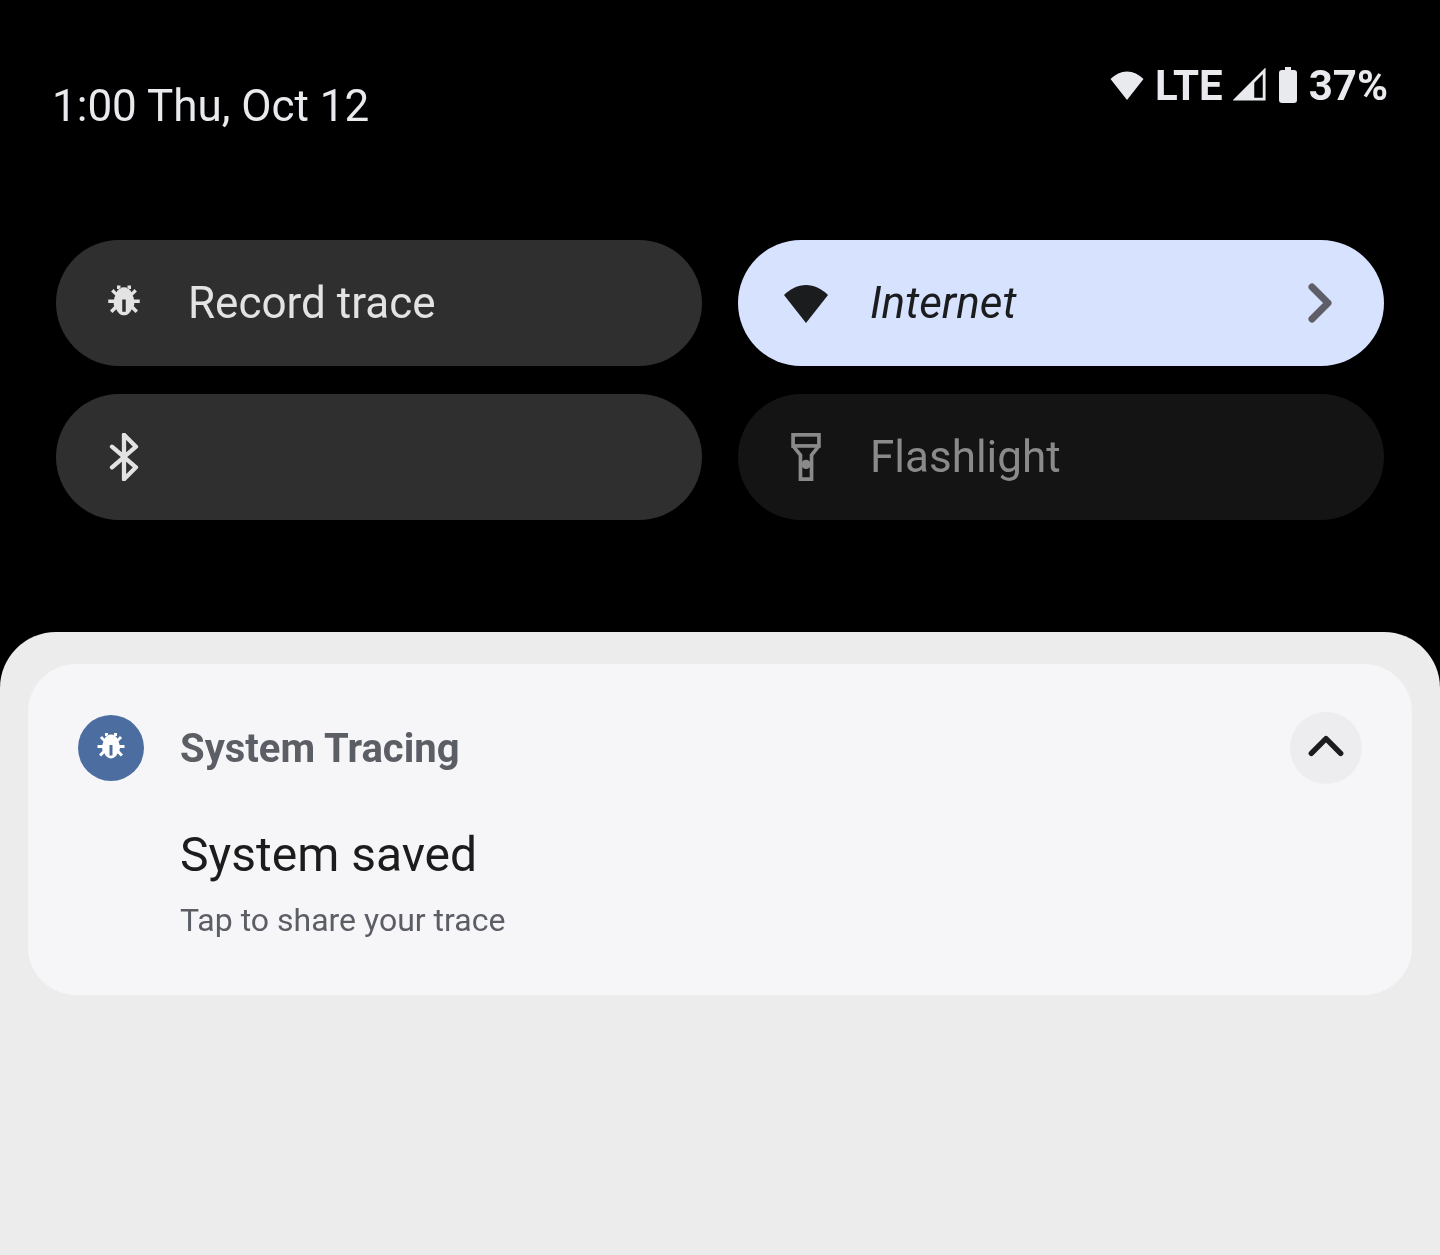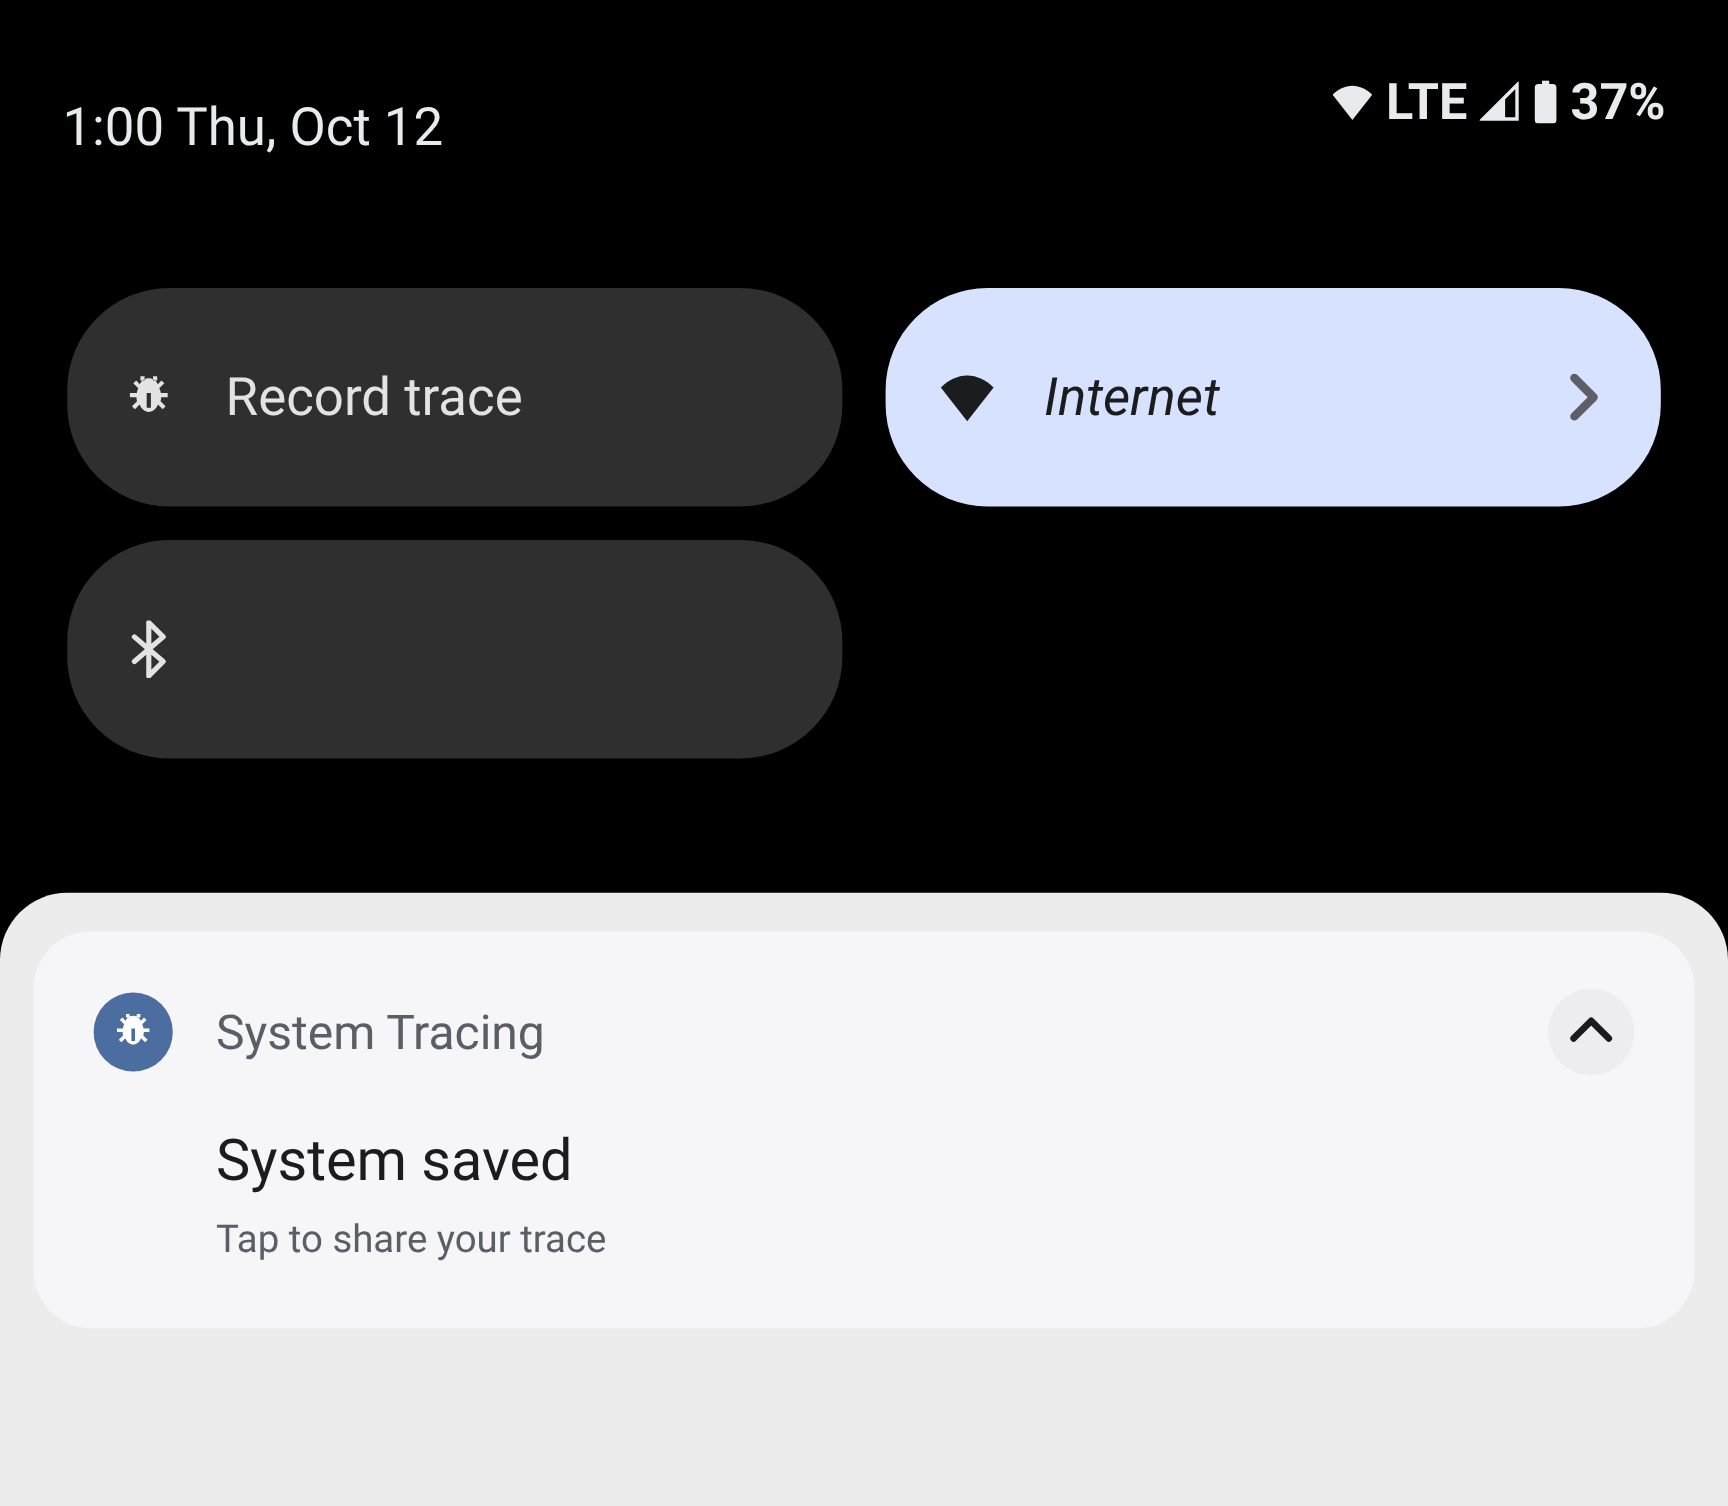--- a/index.html
+++ b/index.html
@@ -37,21 +37,21 @@
       display: flex;
       align-items: center;
     }
     .quick-settings {
       display: grid;
       grid-template-columns: 1fr 1fr;
       gap: 28px 36px;
       padding: 108px 56px 0 56px;
     }
     .qs-tile {
-      height: 182px;
+      height: 126px;
       border-radius: 85px;
       display: flex;
       align-items: center;
       padding: 12px 44px;
       gap: 40px;
       cursor: pointer;
     }
     .qs-tile.inactive {
       background: #2f2f2f;
       color: #e3e3e3;
@@ -108,21 +108,21 @@
       border-radius: 50%;
       background: #4c6da0;
       display: flex;
       align-items: center;
       justify-content: center;
       color: #ffffff;
     }
     .notif-app-name {
       font-size: 40px;
       color: #5c5e66;
-      font-weight: 400;
+      font-weight: 700;
       flex: 1;
     }
     .notif-collapse {
       width: 72px;
       height: 72px;
       border-radius: 50%;
       background: #edecee;
       display: flex;
       align-items: center;
       justify-content: center;
@@ -198,20 +198,30 @@
   </div>
 
   <div class="qs-tile inactive">
     <span class="qs-icon">
       <svg width="32" height="48" viewBox="0 0 16 28" fill="none" stroke="#e3e3e3" stroke-width="2.5" stroke-linejoin="round" stroke-linecap="round">
         <path d="M8 1 L8 27 L15 20 L1 8 M8 1 L15 8 L1 20"></path>
       </svg>
     </span>
   </div>
 
+  <div class="qs-tile disabled">
+    <span class="qs-icon">
+      <svg width="34" height="48" viewBox="0 0 18 26" fill="none" stroke="#8a8a8a" stroke-width="2">
+        <rect x="2" y="1" width="14" height="6"></rect>
+        <path d="M2 7 L6 12 L6 25 L12 25 L12 12 L16 7"></path>
+        <circle cx="9" cy="17" r="1.5" fill="#8a8a8a"></circle>
+      </svg>
+    </span>
+    <span class="qs-label">Flashlight</span>
+  </div>
 
 </div>
 
 <div class="notification-area">
   <div class="notification-card">
     <div class="notif-header">
       <div class="notif-app-icon">
         <svg width="36" height="36" viewBox="0 0 24 24" fill="#ffffff">
           <path d="M12 3c-2 0-3.5 1.2-4.3 2.8L6 4l-1.4 1.4L7 7.7C6.6 8.4 6.4 9.2 6.3 10H3v2h3.1c0 .7.1 1.3.3 1.9L4 16.3 5.4 17.7l2.2-2.2C8.5 17.6 10.1 19 12 19s3.5-1.4 4.4-3.5l2.2 2.2 1.4-1.4-2.4-2.4c.2-.6.3-1.2.3-1.9H21v-2h-3.3c-.1-.8-.3-1.6-.7-2.3l2.4-2.3L18 4l-1.7 1.8C15.5 4.2 14 3 12 3z M8 2h2v2H8z M14 2h2v2h-2z M11 10h2v7h-2z"></path>
         </svg>

